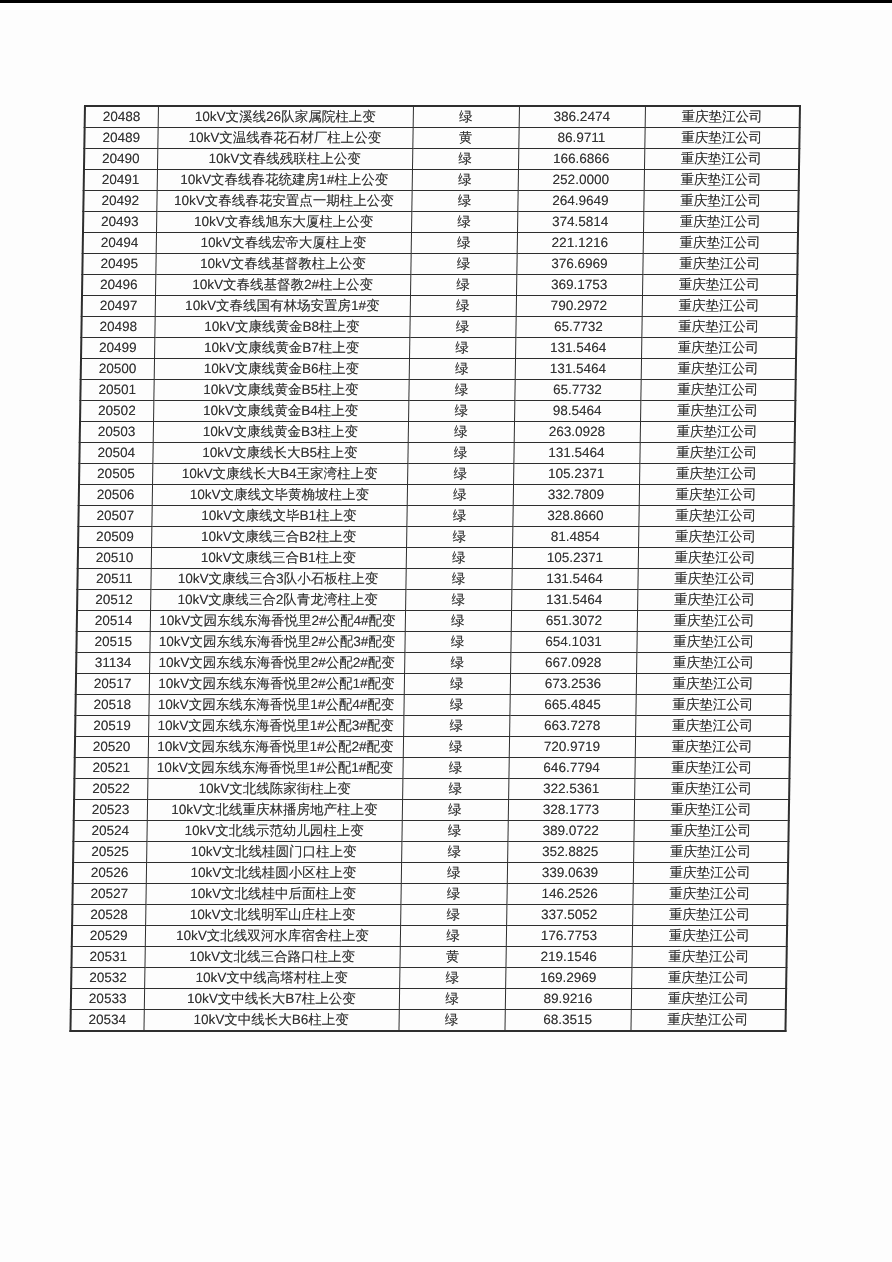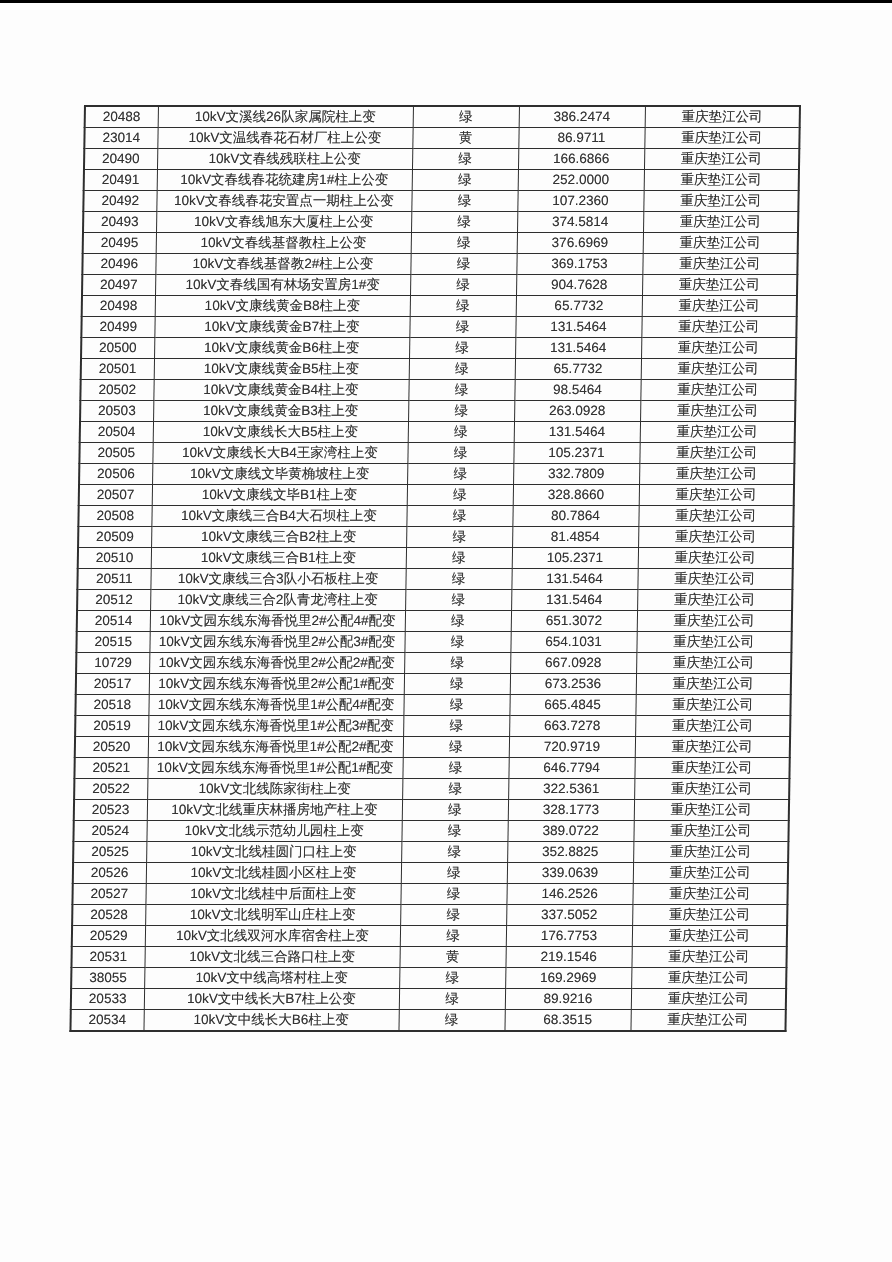--- a/index.html
+++ b/index.html
@@ -65,21 +65,21 @@
     </colgroup>
     <tbody>
         <tr>
           <td>20488</td>
           <td>10kV文溪线26队家属院柱上变</td>
           <td>绿</td>
           <td>386.2474</td>
           <td>重庆垫江公司</td>
         </tr>
         <tr>
-          <td>23014</td>
+          <td>20489</td>
           <td>10kV文温线春花石材厂柱上公变</td>
           <td>黄</td>
           <td>86.9711</td>
           <td>重庆垫江公司</td>
         </tr>
         <tr>
           <td>20490</td>
           <td>10kV文春线残联柱上公变</td>
           <td>绿</td>
           <td>166.6866</td>
@@ -89,49 +89,56 @@
           <td>20491</td>
           <td>10kV文春线春花统建房1#柱上公变</td>
           <td>绿</td>
           <td>252.0000</td>
           <td>重庆垫江公司</td>
         </tr>
         <tr>
           <td>20492</td>
           <td>10kV文春线春花安置点一期柱上公变</td>
           <td>绿</td>
-          <td>107.2360</td>
+          <td>264.9649</td>
           <td>重庆垫江公司</td>
         </tr>
         <tr>
           <td>20493</td>
           <td>10kV文春线旭东大厦柱上公变</td>
           <td>绿</td>
           <td>374.5814</td>
           <td>重庆垫江公司</td>
         </tr>
         <tr>
+          <td>20494</td>
+          <td>10kV文春线宏帝大厦柱上变</td>
+          <td>绿</td>
+          <td>221.1216</td>
+          <td>重庆垫江公司</td>
+        </tr>
+        <tr>
           <td>20495</td>
           <td>10kV文春线基督教柱上公变</td>
           <td>绿</td>
           <td>376.6969</td>
           <td>重庆垫江公司</td>
         </tr>
         <tr>
           <td>20496</td>
           <td>10kV文春线基督教2#柱上公变</td>
           <td>绿</td>
           <td>369.1753</td>
           <td>重庆垫江公司</td>
         </tr>
         <tr>
           <td>20497</td>
           <td>10kV文春线国有林场安置房1#变</td>
           <td>绿</td>
-          <td>904.7628</td>
+          <td>790.2972</td>
           <td>重庆垫江公司</td>
         </tr>
         <tr>
           <td>20498</td>
           <td>10kV文康线黄金B8柱上变</td>
           <td>绿</td>
           <td>65.7732</td>
           <td>重庆垫江公司</td>
         </tr>
         <tr>
@@ -191,27 +198,20 @@
           <td>重庆垫江公司</td>
         </tr>
         <tr>
           <td>20507</td>
           <td>10kV文康线文毕B1柱上变</td>
           <td>绿</td>
           <td>328.8660</td>
           <td>重庆垫江公司</td>
         </tr>
         <tr>
-          <td>20508</td>
-          <td>10kV文康线三合B4大石坝柱上变</td>
-          <td>绿</td>
-          <td>80.7864</td>
-          <td>重庆垫江公司</td>
-        </tr>
-        <tr>
           <td>20509</td>
           <td>10kV文康线三合B2柱上变</td>
           <td>绿</td>
           <td>81.4854</td>
           <td>重庆垫江公司</td>
         </tr>
         <tr>
           <td>20510</td>
           <td>10kV文康线三合B1柱上变</td>
           <td>绿</td>
@@ -240,21 +240,21 @@
           <td>重庆垫江公司</td>
         </tr>
         <tr>
           <td>20515</td>
           <td>10kV文园东线东海香悦里2#公配3#配变</td>
           <td>绿</td>
           <td>654.1031</td>
           <td>重庆垫江公司</td>
         </tr>
         <tr>
-          <td>10729</td>
+          <td>31134</td>
           <td>10kV文园东线东海香悦里2#公配2#配变</td>
           <td>绿</td>
           <td>667.0928</td>
           <td>重庆垫江公司</td>
         </tr>
         <tr>
           <td>20517</td>
           <td>10kV文园东线东海香悦里2#公配1#配变</td>
           <td>绿</td>
           <td>673.2536</td>
@@ -345,21 +345,21 @@
           <td>重庆垫江公司</td>
         </tr>
         <tr>
           <td>20531</td>
           <td>10kV文北线三合路口柱上变</td>
           <td>黄</td>
           <td>219.1546</td>
           <td>重庆垫江公司</td>
         </tr>
         <tr>
-          <td>38055</td>
+          <td>20532</td>
           <td>10kV文中线高塔村柱上变</td>
           <td>绿</td>
           <td>169.2969</td>
           <td>重庆垫江公司</td>
         </tr>
         <tr>
           <td>20533</td>
           <td>10kV文中线长大B7柱上公变</td>
           <td>绿</td>
           <td>89.9216</td>

